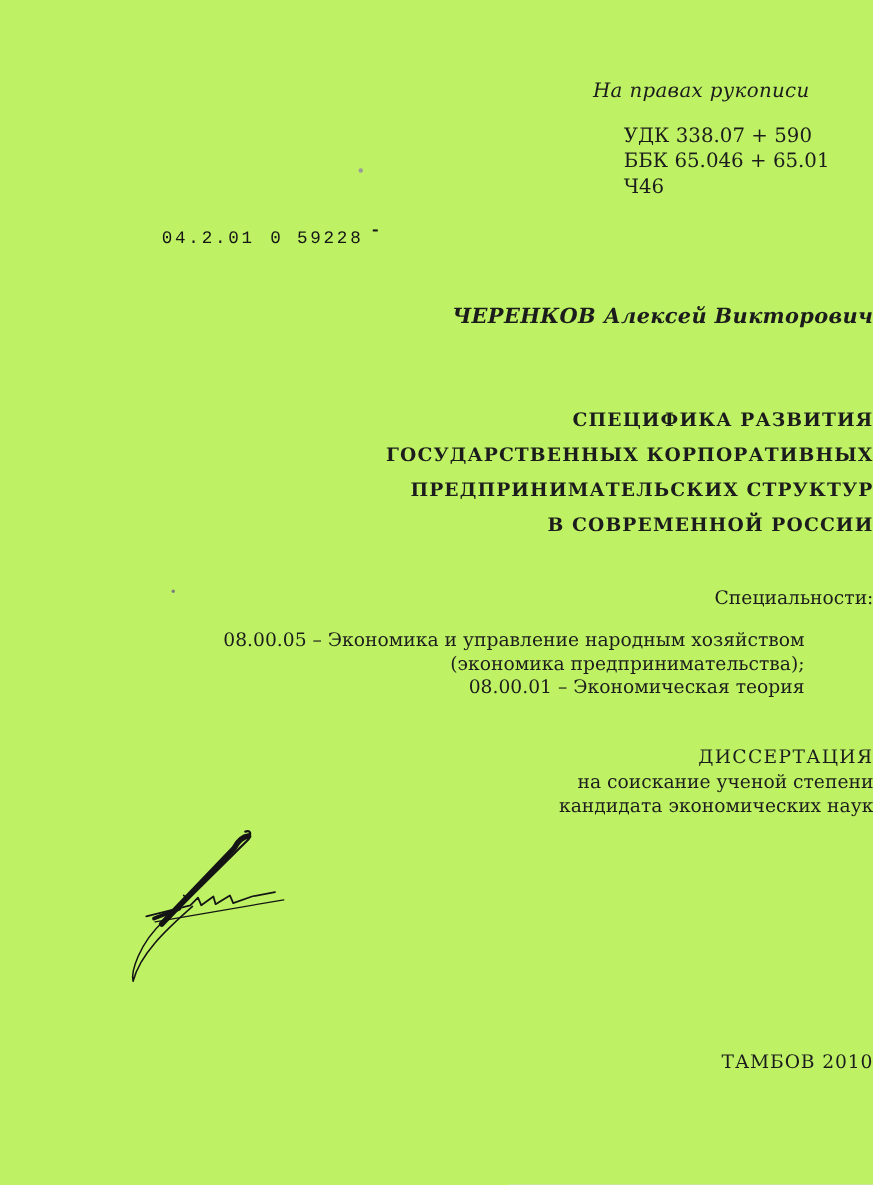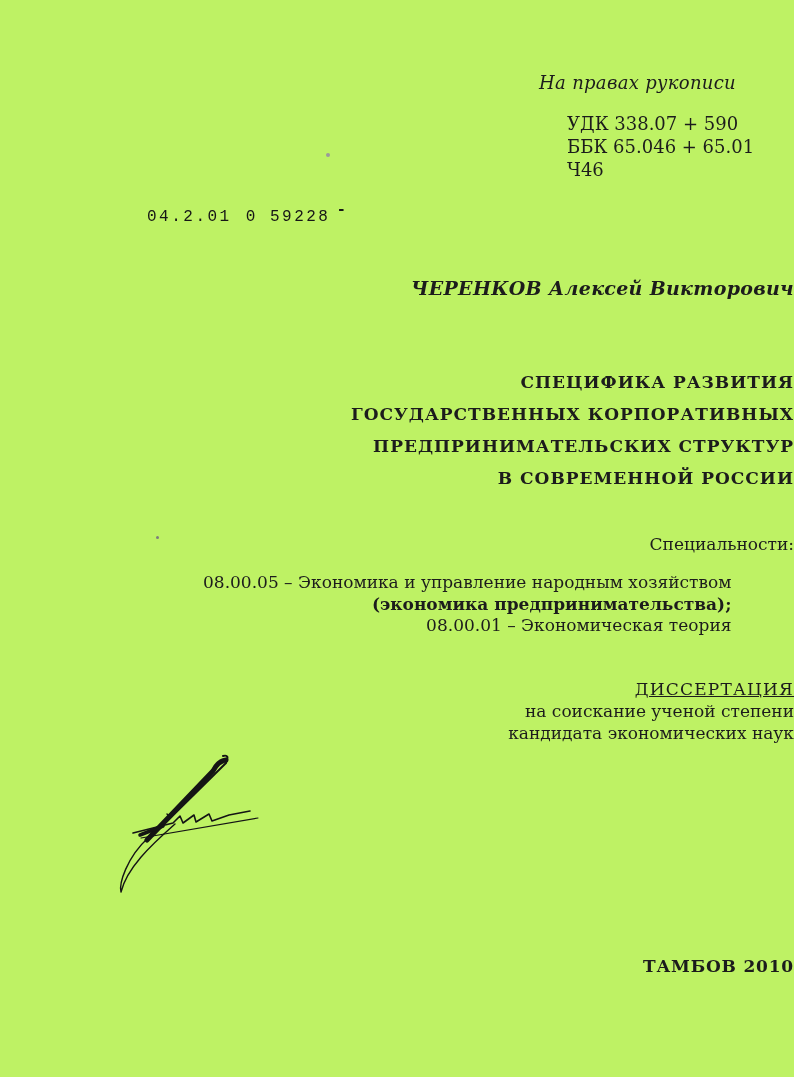--- a/index.html
+++ b/index.html
@@ -65,31 +65,31 @@
     font-size: 17px;
   }
   .spec-lines {
     top: 556px; left: 203px;
     font-size: 17px;
     line-height: 21.5px;
     text-align: right;
     white-space: nowrap;
     margin-top: 16px;
   }
-  .spec-indent { margin-left: 52px; font-weight: bold; }
+  .spec-indent { margin-left: 52px; }
   .degree-block {
     top: 678px;
     font-size: 17px;
     line-height: 22px;
   }
-  .degree-heading { letter-spacing: 1.2px; text-decoration: underline; }
+  .degree-heading { letter-spacing: 1.2px; }
   .imprint {
     top: 956px;
     font-size: 17px;
-    font-weight: bold;
+    font-weight: normal;
     letter-spacing: 0.8px;
   }
   .signature {
     top: 752px; left: 95px;
     width: 215px; height: 150px;
   }
   .speck { border-radius: 50%; }
   .speck-1 { top: 153px; left: 326px; width: 4px; height: 4px; background: #9a9a9a; }
   .speck-2 { top: 536px; left: 156px; width: 3px; height: 3px; background: #7d7d7d; }
 </style>

